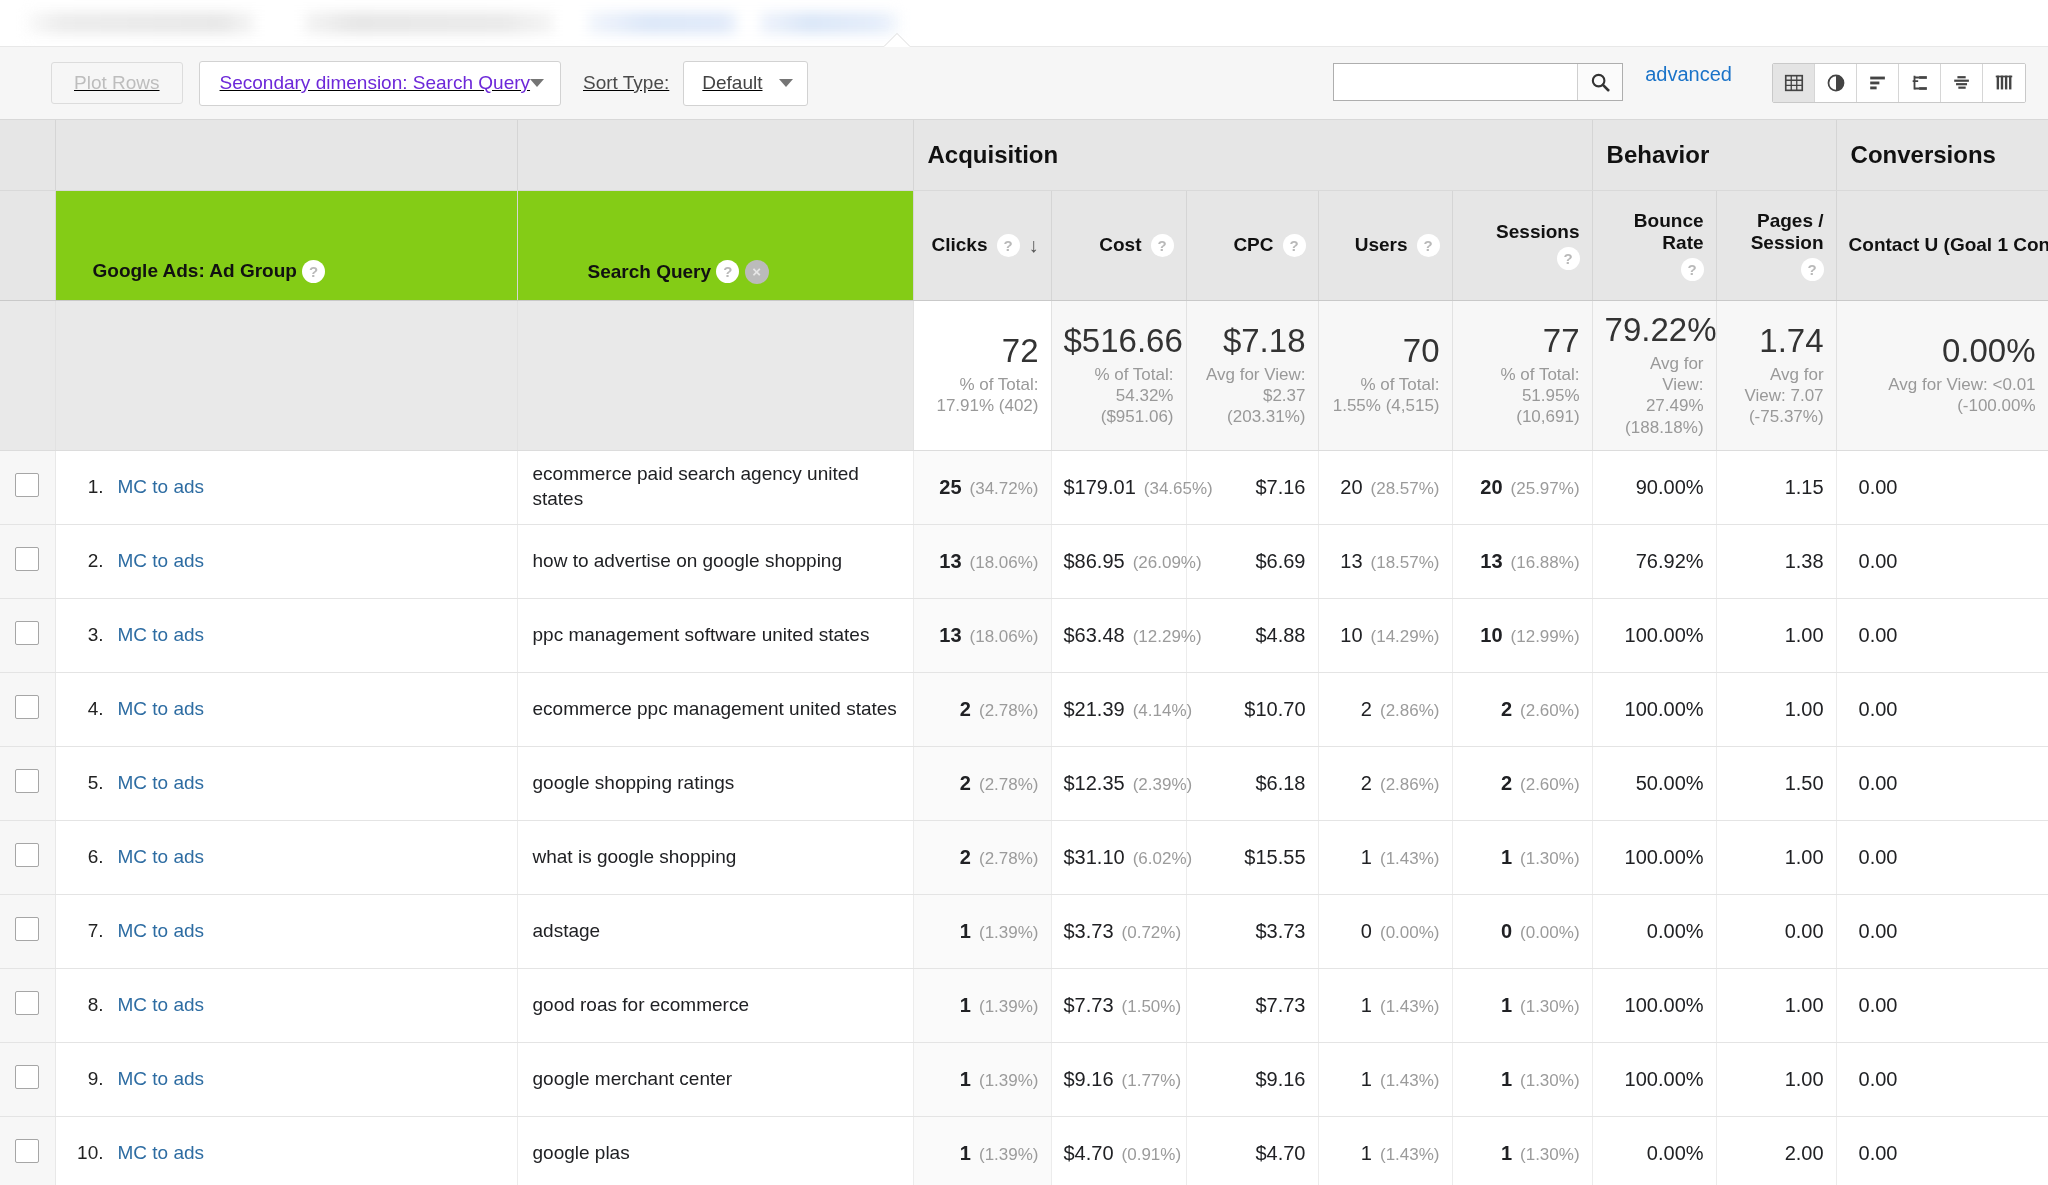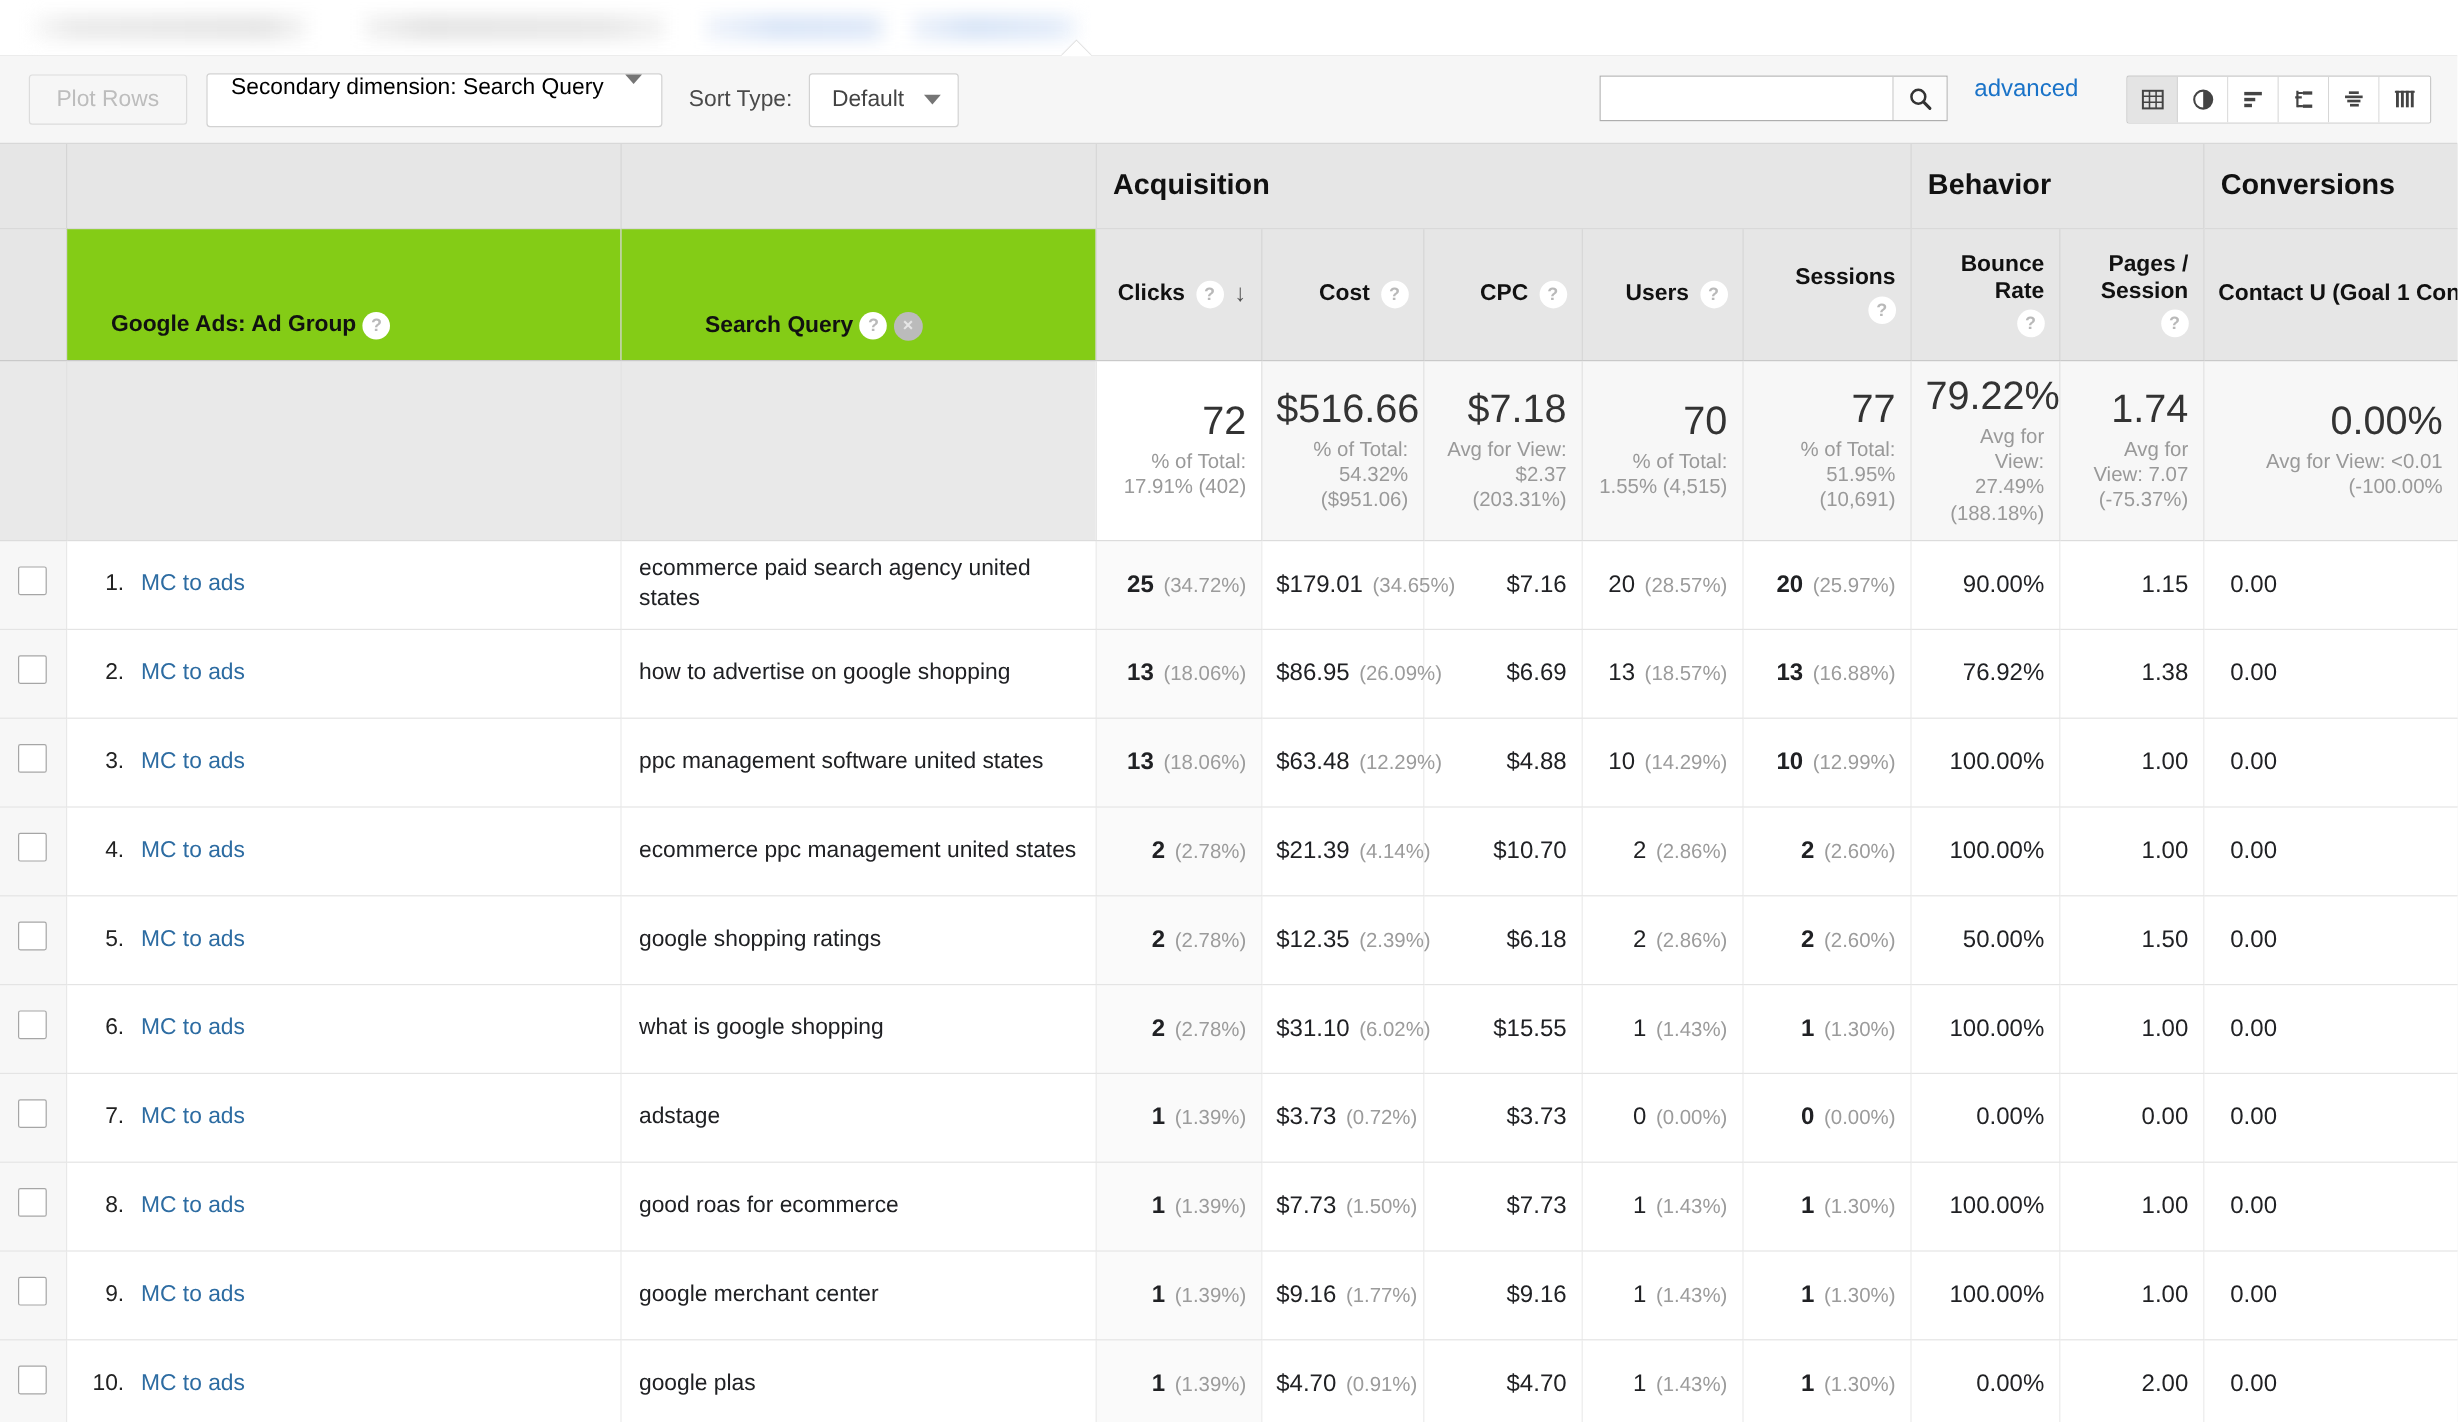--- a/index.html
+++ b/index.html
@@ -46,43 +46,44 @@
   }
 
   
   .toolbar {
     position: relative;
     height: 73px;
     background: #f6f6f6;
     border-bottom: 1px solid #d8d8d8;
     display: flex;
     align-items: center;
-    padding-left: 24px;
+    padding-left: 51px;
+    text-decoration: underline;
   }
   .btn-plot {
     height: 42px;
     padding: 0 22px;
     display: flex; align-items: center;
     border: 1px solid #dcdcdc;
     border-radius: 3px;
     background: #f6f6f6;
     color: #bdbdbd;
     font-size: 19px;
   }
   .sec-dim {
     margin-left: 16px;
     height: 45px;
     min-width: 353px;
     padding: 0 16px 0 20px;
-    display: flex; justify-content: space-between;
-    gap: 18px;
+    display: flex; align-items: center; justify-content: space-between;
+    gap: 0;
     border: 1px solid #d2d2d2;
     border-radius: 3px;
     background: #fff;
-    color: #000000;
+    color: #6d28d9;
     font-size: 19px;
   }
   .caret-dn {
     width: 0; height: 0;
     border-left: 7px solid transparent;
     border-right: 7px solid transparent;
     border-top: 8px solid #757575;
   }
   .sort-label {
     margin-left: 22px;

